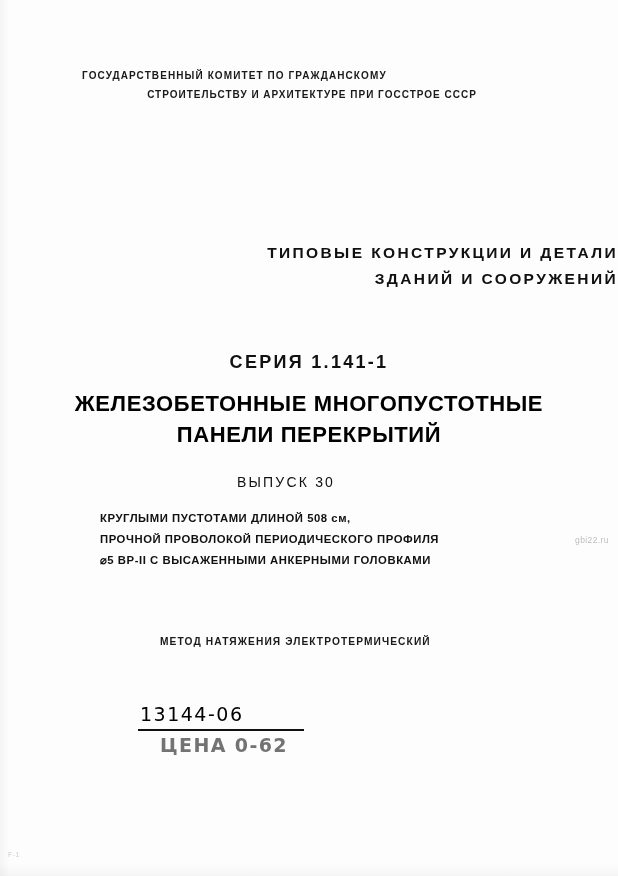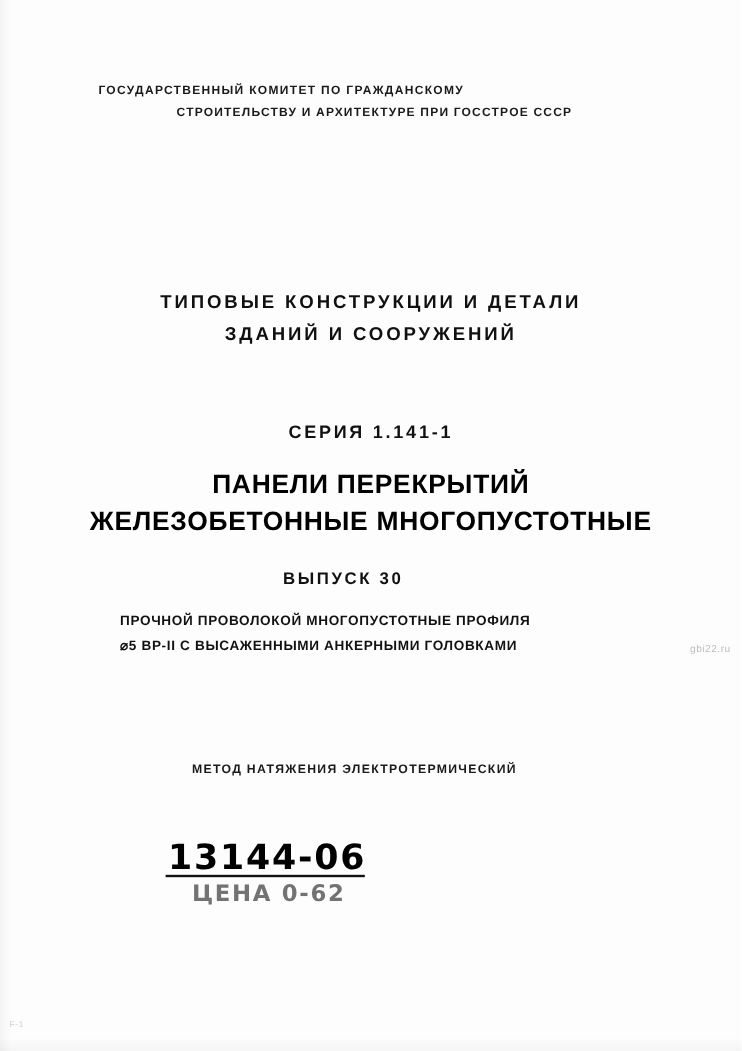--- a/index.html
+++ b/index.html
@@ -36,37 +36,37 @@
     white-space: nowrap;
   }
   .authority .line2 { letter-spacing: 1.0px; text-align: center; }
 
   
   .title-block {
     position: absolute;
     top: 240px;
     left: 0;
     width: 618px;
-    text-align: center;
+    text-align: right;
   }
   .title-main {
     font-size: 15.5px;
     letter-spacing: 2.4px;
     font-weight: 700;
     line-height: 26px;
     color: #101010;
   }
 
   .series {
     position: absolute;
     top: 352px;
     left: 0;
     width: 618px;
     text-align: center;
-    font-size: 15px;
+    font-size: 18px;
     letter-spacing: 2.3px;
     font-weight: 700;
   }
 
   .panel-name {
     position: absolute;
     top: 388px;
     left: 0;
     width: 618px;
     text-align: center;
@@ -77,21 +77,21 @@
     color: #000;
   }
 
   .issue {
     position: absolute;
     top: 474px;
     left: 0;
     width: 572px;
     text-align: center;
     font-size: 14px;
-    font-weight: 700;
+    font-weight: 400;
     letter-spacing: 2.2px;
   }
 
   
   .description {
     position: absolute;
     top: 508px;
     left: 100px;
     width: 430px;
     font-size: 11.3px;
@@ -116,22 +116,22 @@
 
   
   .code-block {
     position: absolute;
     top: 700px;
     left: 138px;
     width: 220px;
   }
   .doc-code {
     font-family: "DejaVu Sans", sans-serif;
-    font-size: 29px;
-    font-weight: 700;
+    font-size: 19px;
+    font-weight: 400;
     letter-spacing: 1.5px;
     color: #000;
     line-height: 28px;
     padding-left: 2px;
   }
   .code-rule {
     width: 166px;
     height: 2px;
     background: #111;
     margin: 1px 0 3px 0;
@@ -194,28 +194,29 @@
   </div>
 
   <div class="title-block">
     <div class="title-main row1">ТИПОВЫЕ КОНСТРУКЦИИ И ДЕТАЛИ</div>
     <div class="title-main row2">ЗДАНИЙ И СООРУЖЕНИЙ</div>
   </div>
 
   <div class="series">СЕРИЯ 1.141-1</div>
 
   <div class="panel-name">
+    <div>ЖЕЛЕЗОБЕТОННЫЕ МНОГОПУСТОТНЫЕ</div>
     <div>ПАНЕЛИ ПЕРЕКРЫТИЙ</div>
-    <div>ЖЕЛЕЗОБЕТОННЫЕ МНОГОПУСТОТНЫЕ</div>
   </div>
 
   <div class="issue">ВЫПУСК 30</div>
 
   <div class="description">
-    <div>ПРОЧНОЙ ПРОВОЛОКОЙ МНОГОПУСТОТНЫЕ ПРОФИЛЯ</div>
+    <div>КРУГЛЫМИ ПУСТОТАМИ ДЛИНОЙ 508 см,</div>
+    <div>ПРОЧНОЙ ПРОВОЛОКОЙ ПЕРИОДИЧЕСКОГО ПРОФИЛЯ</div>
     <div>⌀5 ВР-II С ВЫСАЖЕННЫМИ АНКЕРНЫМИ ГОЛОВКАМИ</div>
   </div>
 
   <div class="method">МЕТОД НАТЯЖЕНИЯ ЭЛЕКТРОТЕРМИЧЕСКИЙ</div>
 
   <div class="code-block">
     <div class="doc-code">13144-06</div>
     <div class="code-rule"></div>
     <div class="price">ЦЕНА 0-62</div>
   </div>

